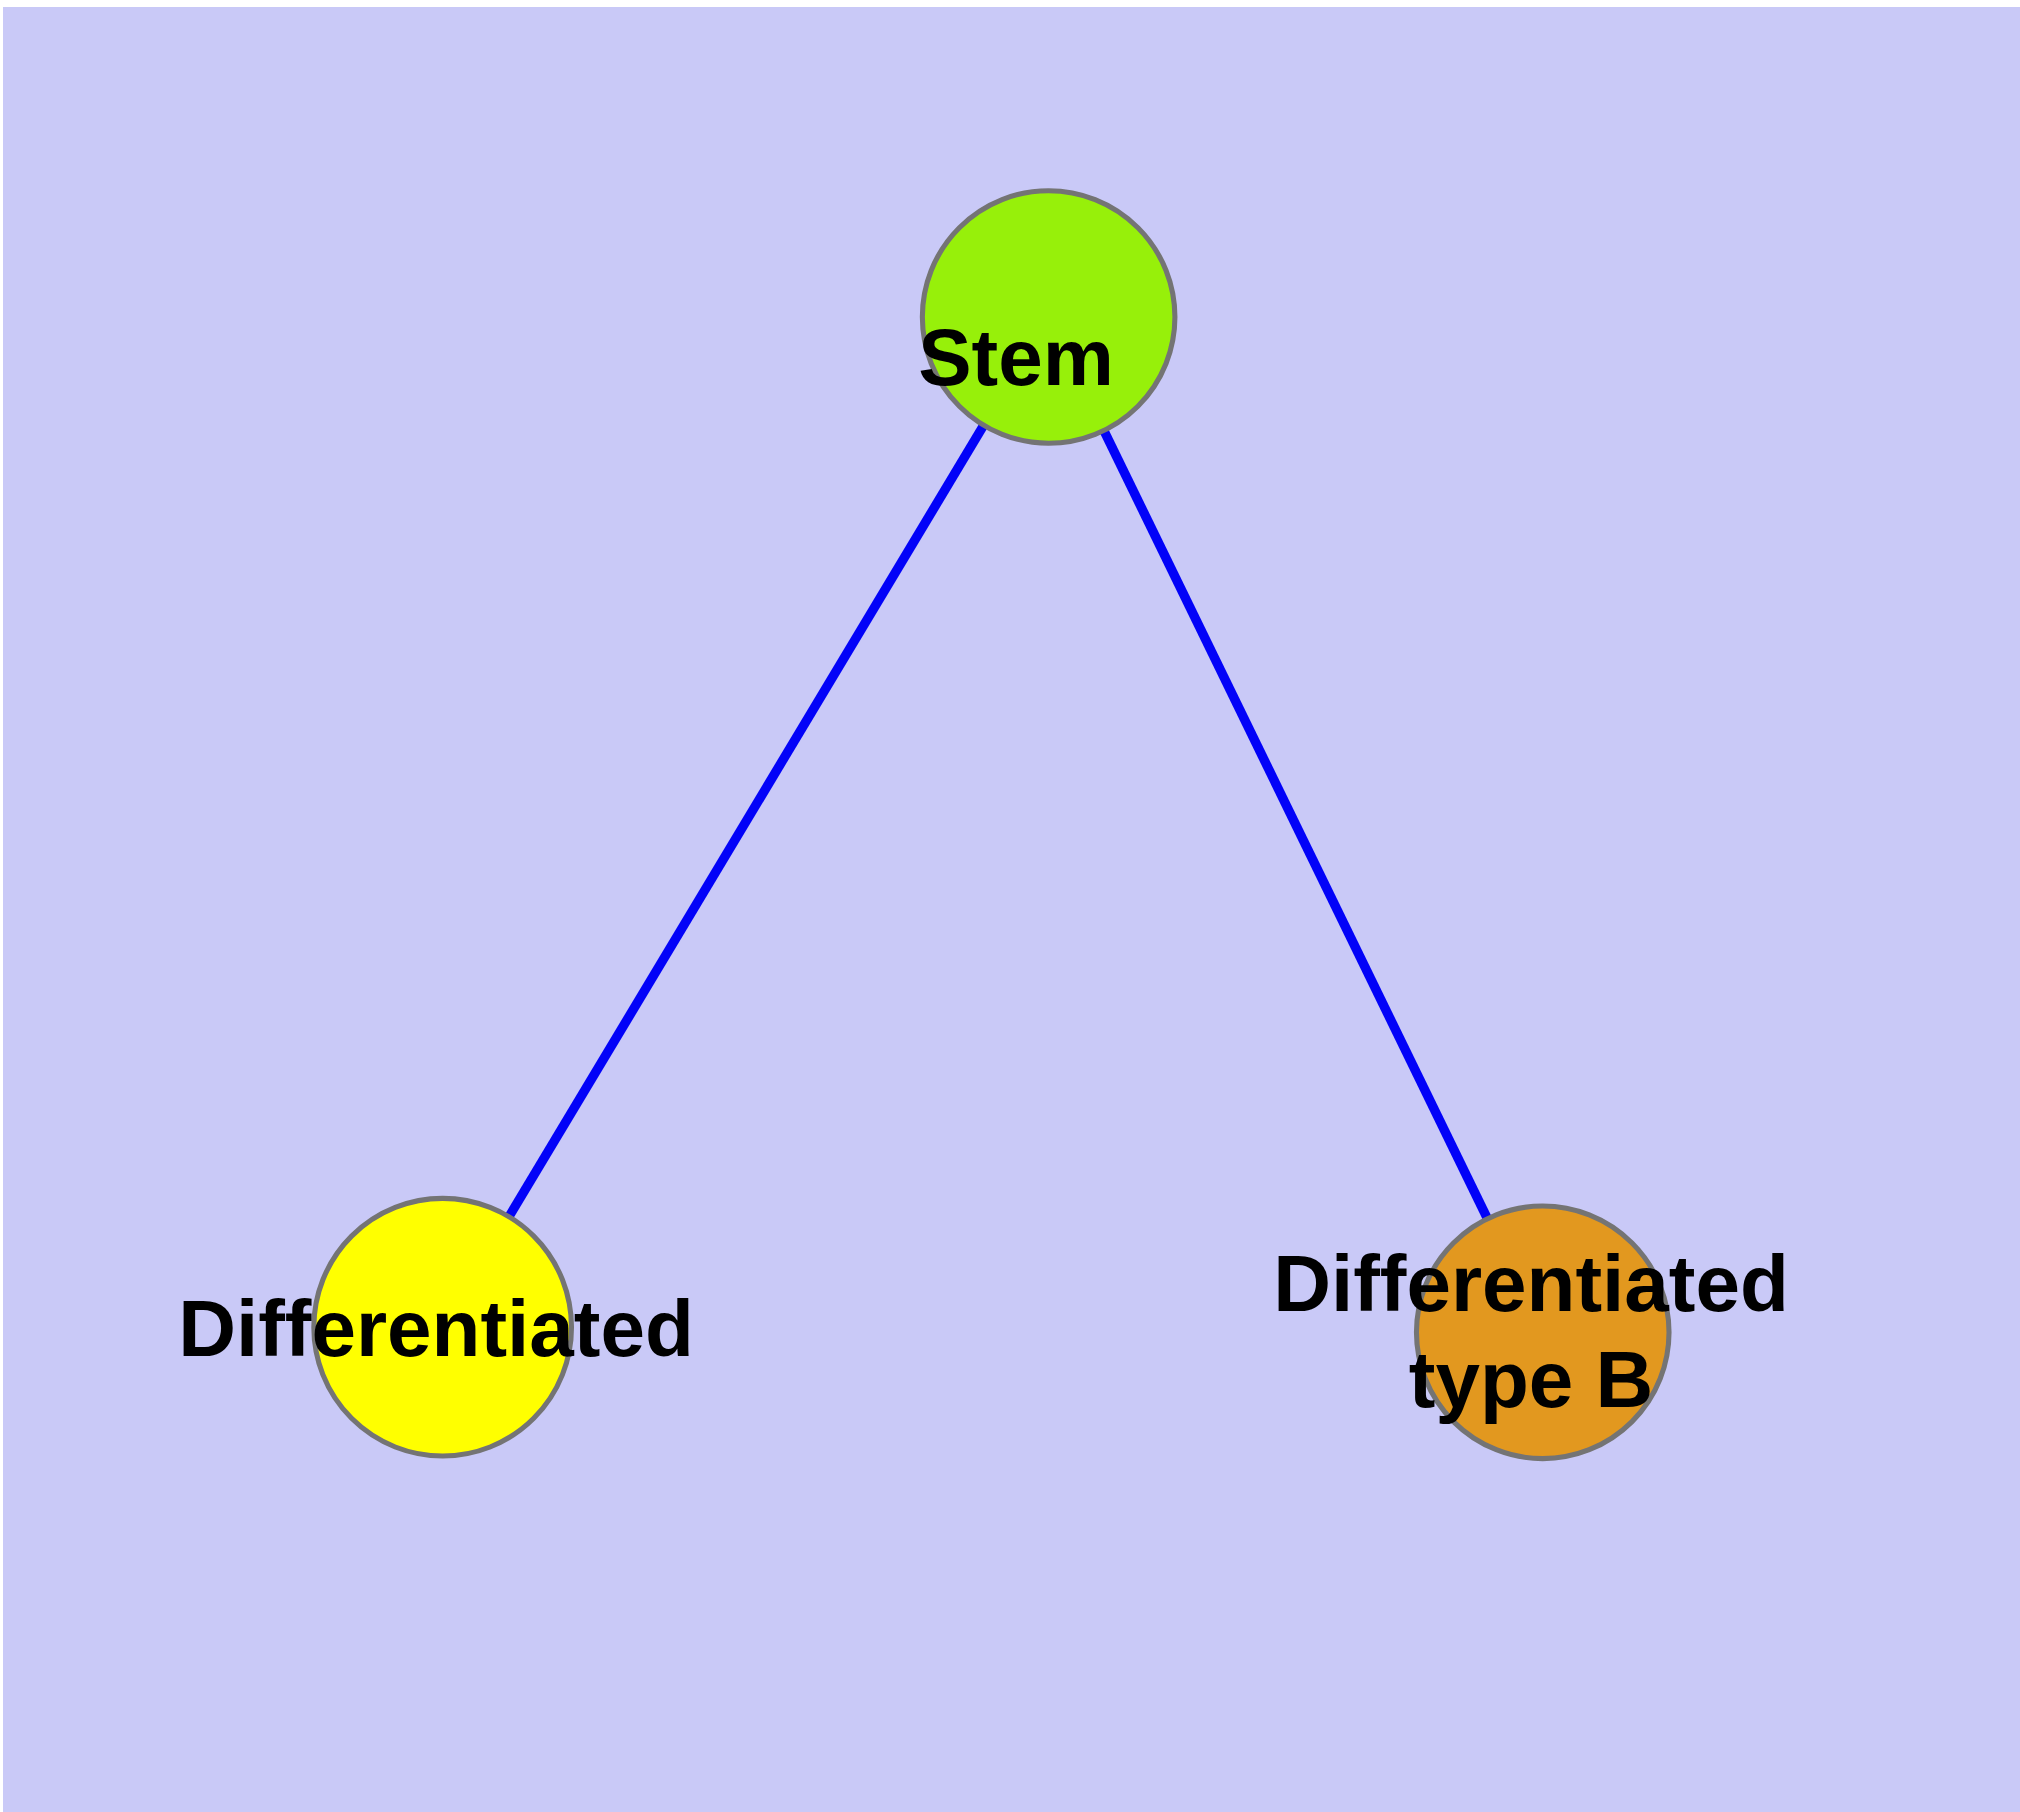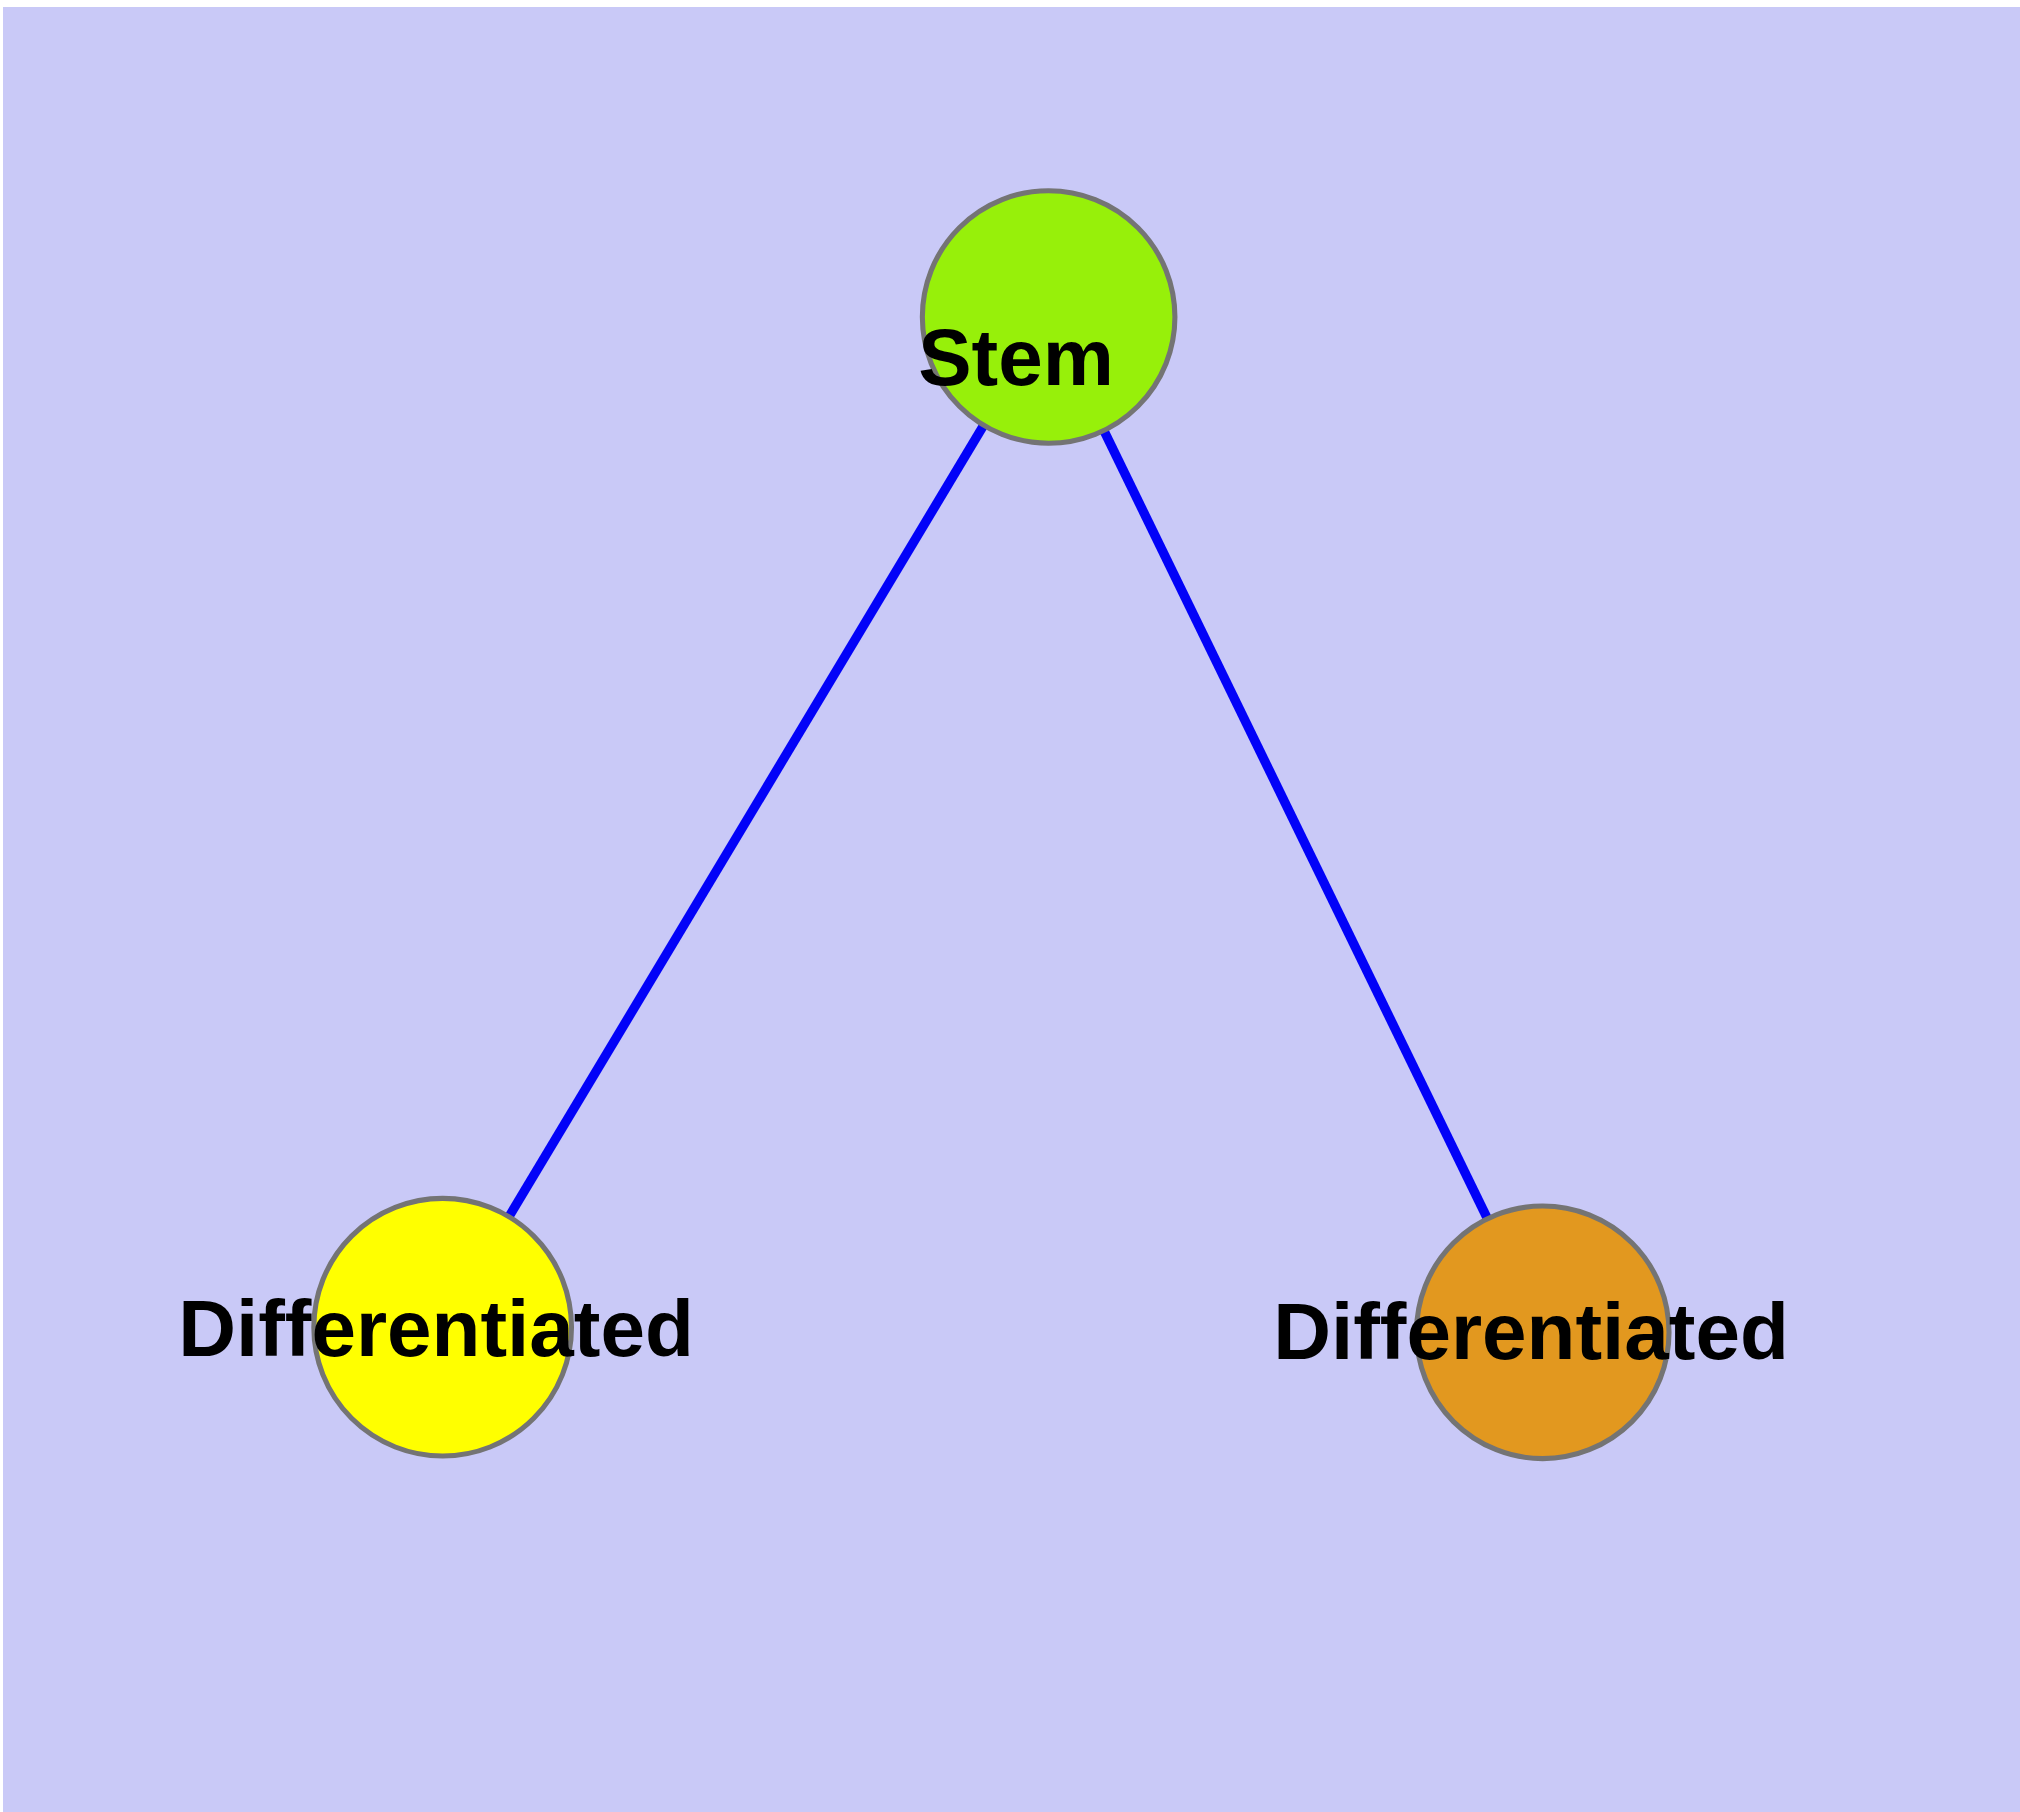--- a/index.html
+++ b/index.html
@@ -73,15 +73,16 @@
   </svg>
 
   <div class="node-label label-stem">Stem</div>
 
   <div class="node-label label-type-a">
     <div>Differentiated</div>
   </div>
 
   <div class="node-label label-type-b">
     <div>Differentiated</div>
+    <div>type B</div>
   </div>
 </div>
 
 
 </body></html>

